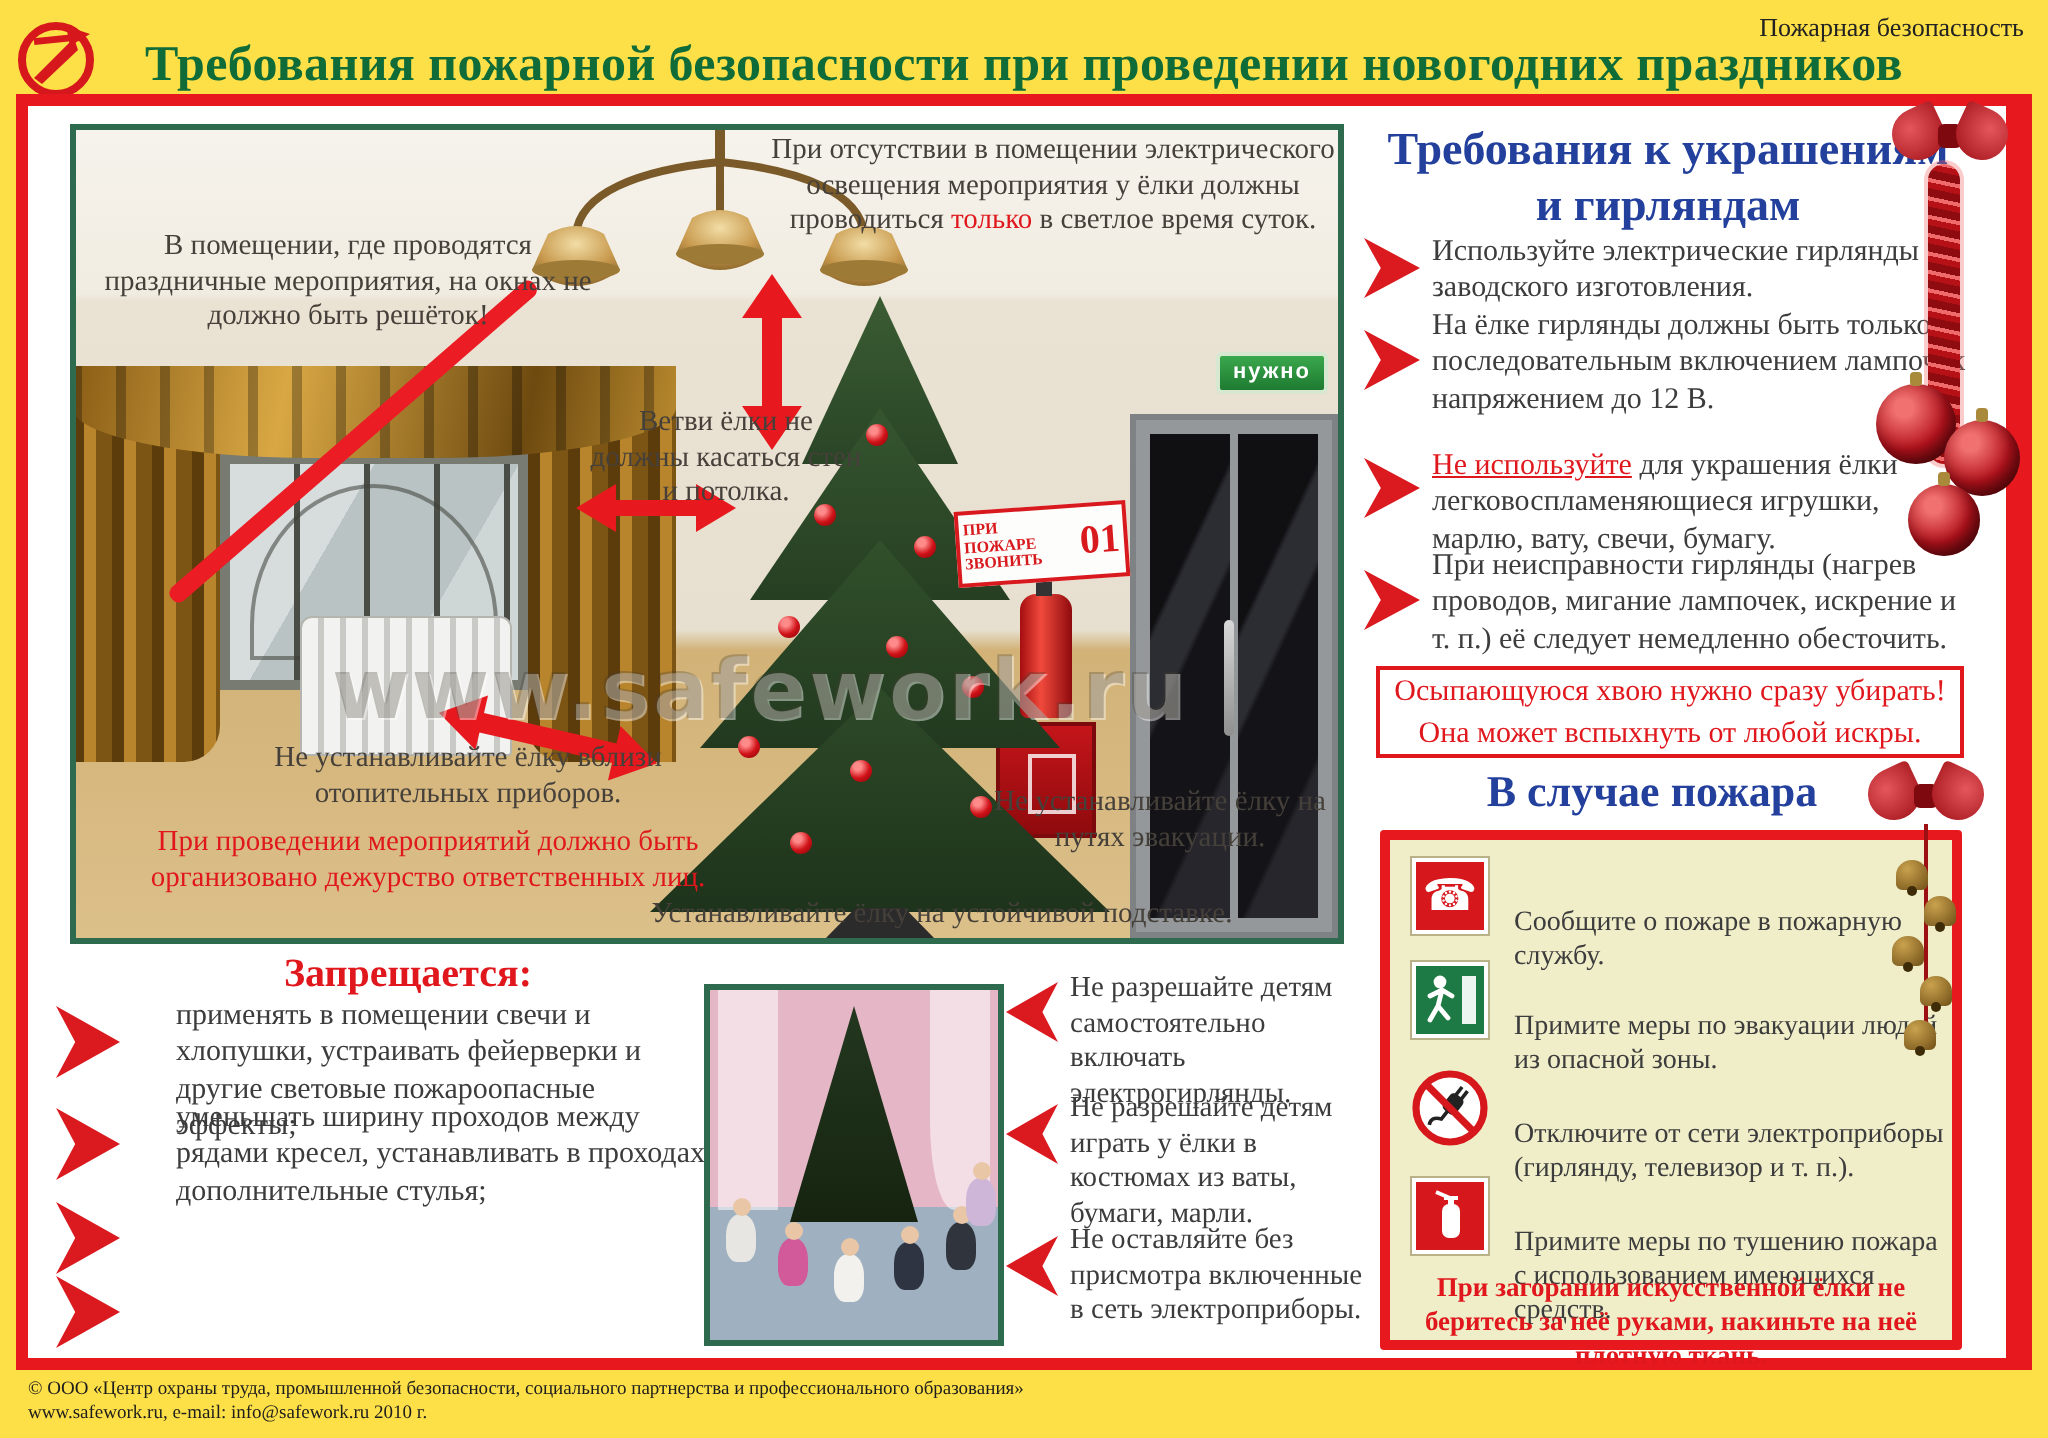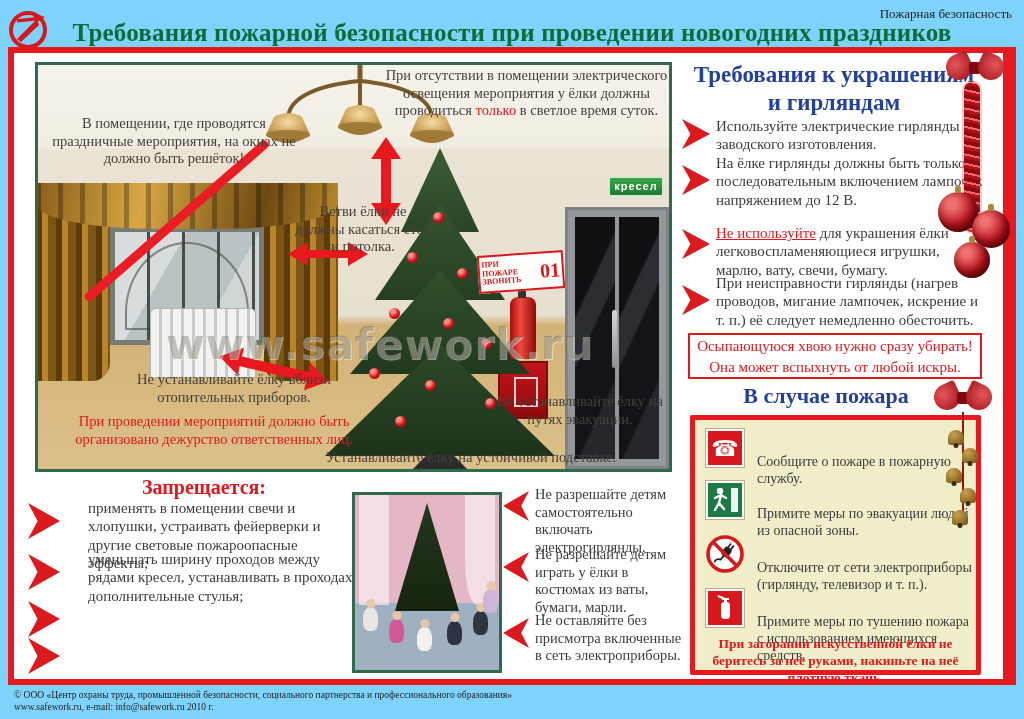--- a/index.html
+++ b/index.html
@@ -1,19 +1,19 @@
 <!DOCTYPE html>
 <html><head>
 <meta charset="utf-8">
 <style>
   * { box-sizing: border-box; margin: 0; padding: 0; }
   html,body { background:#ffffff; }
   #poster {
     position: relative; width: 1024px; height: 719px;
-    background: #7dd3fc; overflow: hidden;
+    background: #fde047; overflow: hidden;
     font-family: "Liberation Serif", serif; color:#46403a;
   }
   .abs { position: absolute; }
 
   
   .tagline { right:12px; top:6px; font-size:13px; color:#222; }
   .title {
     left:0; right:0; top:19px; text-align:center;
     font-size:25px; font-weight:bold; color:#0f6b38; letter-spacing:.2px;
   }
@@ -270,21 +270,21 @@
             <div class="bauble" style="left:100px; top:232px;"></div>
             <div class="bauble" style="left:160px; top:250px;"></div>
             <div class="bauble" style="left:70px;  top:268px;"></div>
           </div>
 
           <div class="abs door">
             <div class="door-pane p1"></div>
               <div class="door-pane p2"></div>
             <div class="door-handle"></div>
           </div>
-          <div class="abs exit-sign">кресел</div>
+          <div class="abs exit-sign">нужно</div>
           <div class="abs sign01">
             <span class="small"><span>при пожаре</span><br><span>звонить</span></span>
             <span class="big">01</span>
           </div>
           <div class="abs extinguisher"></div>
           <div class="abs ext-cabinet"></div>
 
           <svg class="abs dbl-arrow" style="left:332px; top:72px;" width="32" height="88" viewBox="0 0 32 88">
             <polygon points="16,0 31,22 1,22" fill="#e8191e"></polygon>
             <rect x="11" y="18" width="10" height="52" fill="#e8191e"></rect>

